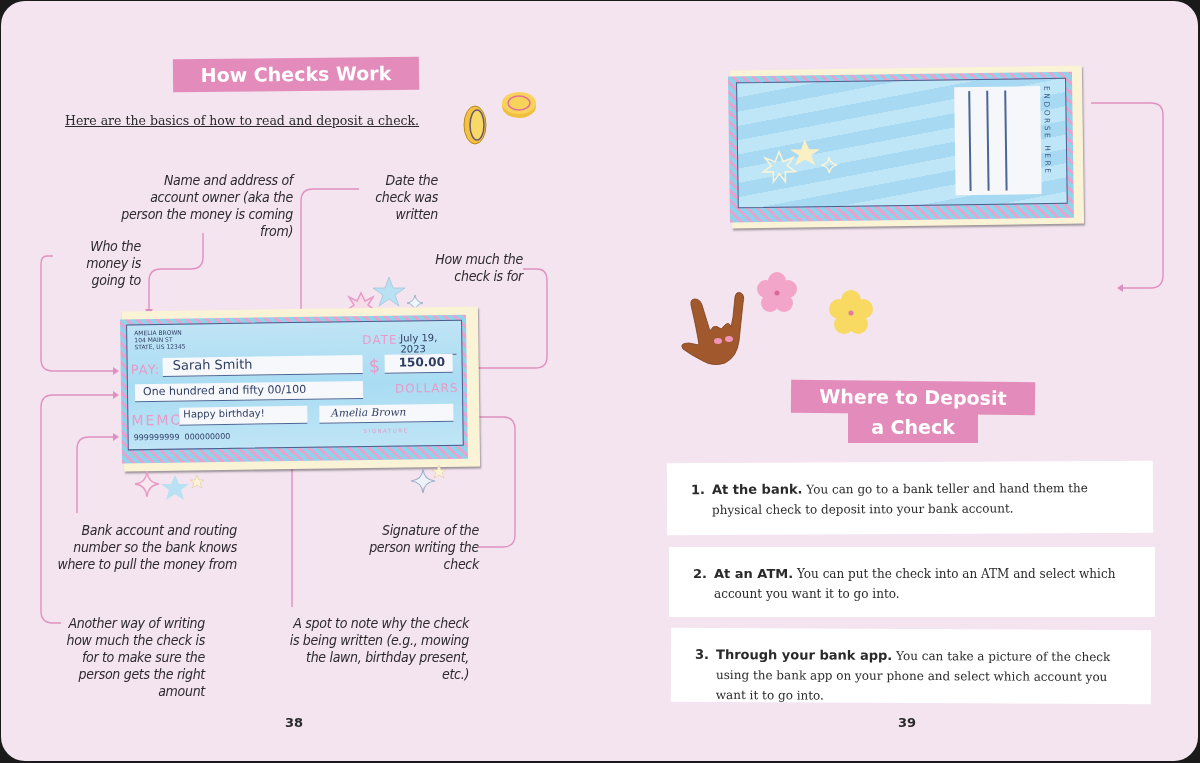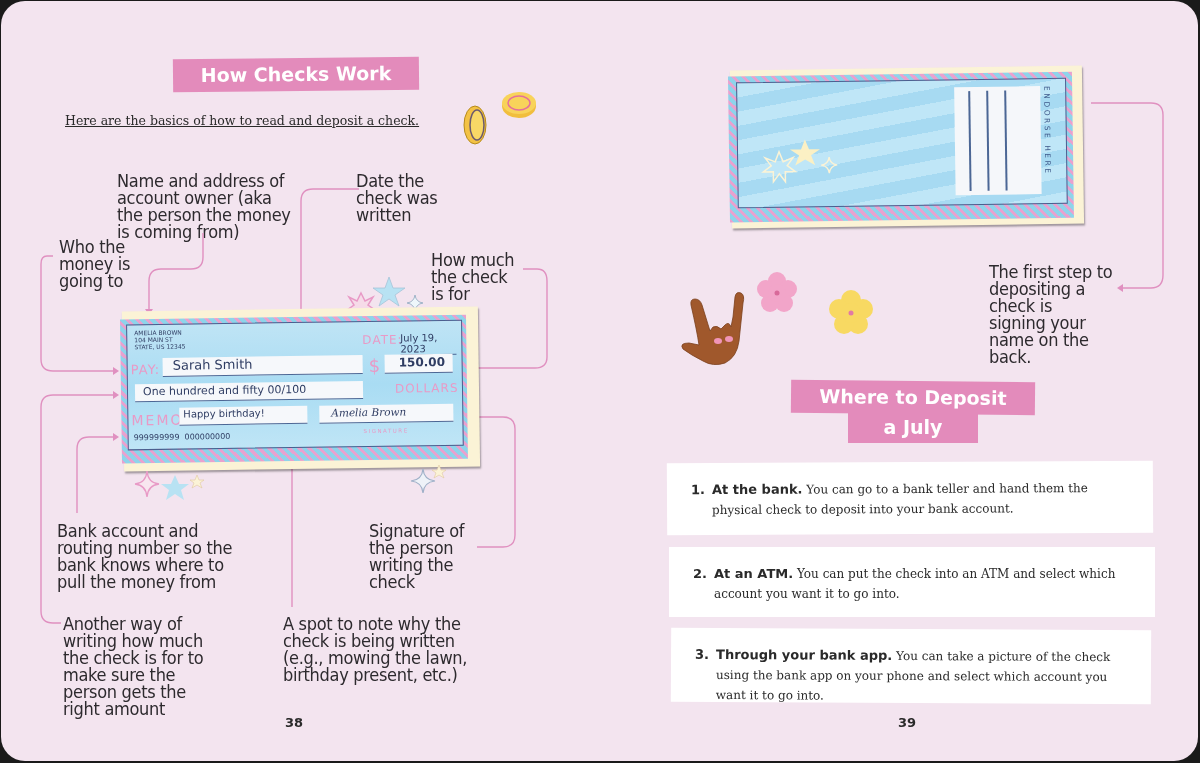--- a/index.html
+++ b/index.html
@@ -1,19 +1,19 @@
 <!DOCTYPE html>
 <html><head>
 <meta charset="utf-8">
 <style>
   html,body{margin:0;padding:0;}
   body{width:1200px;height:763px;background:#1a1a1a;position:relative;overflow:hidden;font-family:"DejaVu Serif",serif;}
   .spread{position:absolute;left:1px;top:1px;width:1197px;height:760px;background:#f3e4ef;border-radius:24px;}
   .abs{position:absolute;}
-  .hand{font-family:"DejaVu Sans",sans-serif;font-size:18px;color:#2d2a2e;text-align:left;line-height:17px;letter-spacing:-0.3px;font-stretch:condensed;}
+  .hand{font-family:"DejaVu Sans",sans-serif;font-size:14px;color:#2d2a2e;text-align:right;line-height:17px;letter-spacing:-0.3px;font-stretch:condensed;font-style:italic;}
   .title-box{position:absolute;background:#e38bbb;color:#fff;font-family:"DejaVu Sans",sans-serif;font-weight:bold;text-align:center;}
   .intro{font-family:"DejaVu Serif",serif;font-size:12.5px;color:#2a2a2a;}
   .pagenum{font-family:"DejaVu Sans",sans-serif;font-weight:bold;font-size:13px;color:#2a2a2a;}
   .check-wrap{position:absolute;}
   .check-paper{position:absolute;background:#fbf3d6;box-shadow:1px 2px 2px rgba(0,0,0,0.35);}
   .check-border{position:absolute;background:repeating-linear-gradient(45deg,#e7a2cf 0 3px,#8fd3ea 3px 7px);}
   .check-face{position:absolute;background:linear-gradient(180deg,#bfe4f5 0%,#a9dcf3 50%,#bfe5f6 100%);border:1px solid #4c5f8f;}
   .field{position:absolute;background:#f6f8fb;border-bottom:1.5px solid #4c6795;}
   .chk-label{position:absolute;font-family:"DejaVu Sans",sans-serif;color:#e89ac6;letter-spacing:1px;}
   .chk-val{position:absolute;font-family:"DejaVu Sans",sans-serif;color:#2f3d63;}
@@ -154,21 +154,20 @@
       <polygon points="48,2 52,12 63,12 54,18 58,28 48,22 38,28 42,18 33,12 44,12" fill="#fbf0c4"></polygon>
       <path d="M72 20 Q73 27 80 28 Q73 29 72 36 Q71 29 64 28 Q71 27 72 20Z" fill="none" stroke="#fbf3d6" stroke-width="1.3"></path>
     </svg>
   </div>
 
   <svg style="left:0;top:0;" width="1200" height="760">
     <path d="M1090 102 L1150 102 Q1162 102 1162 114 L1162 274 Q1162 287 1150 287 L1122 287" fill="none" stroke="#e090c0" stroke-width="1.4"></path>
     <polygon points="1122,283 1122,291 1116,287" fill="#e090c0"></polygon>
   </svg>
 
-  <div class="abs hand" style="left:988px;top:262px;width:124px;">The first step to depositing a check is signing your name on the back.</div>
 
   <svg style="left:672px;top:290px;" width="80" height="80">
     <path d="M10 58 Q6 52 16 52 L26 54 Q24 40 18 14 Q17 8 22 8 Q27 8 29 14 L37 40 L40 36 Q44 34 48 38 L52 34 Q56 30 58 36 L60 26 L62 6 Q63 0 68 2 Q72 4 70 12 L66 50 Q64 66 52 72 Q40 76 30 70 Q18 64 10 58Z" fill="#a0582c" stroke="#7a3f1c" stroke-width="0.8"></path>
     <ellipse cx="45" cy="50" rx="4" ry="3" fill="#f095b8"></ellipse>
     <ellipse cx="56" cy="48" rx="4" ry="3" fill="#f095b8"></ellipse>
   </svg>
 
   <svg style="left:754px;top:270px;" width="44" height="44">
     <g fill="#f2a5c9">
       <circle cx="22" cy="10" r="9"></circle>
@@ -189,21 +188,21 @@
         <circle cx="12" cy="20" r="10"></circle>
         <circle cx="24" cy="24" r="10"></circle>
     </g>
     <circle cx="24" cy="24" r="2.5" fill="#e27aa5"></circle>
   </svg>
 
   <div class="title-box" style="left:790px;top:380px;width:244px;height:33px;line-height:33px;font-size:19px;transform:rotate(0.6deg);">
     <span>Where to Deposit</span>
   </div>
   <div class="title-box" style="left:847px;top:411px;width:130px;height:31px;line-height:31px;font-size:19px;">
-    <span>a July</span>
+    <span>a Check</span>
   </div>
 
   <div class="card" style="left:666px;top:461px;width:486px;height:72px;transform:rotate(-0.3deg);">
     <span class="num">1.</span>
     <div class="txt"><b>At the bank.</b> <span>You can go to a bank teller and hand them the physical check to deposit into your bank account.</span></div>
   </div>
   <div class="card" style="left:668px;top:546px;width:486px;height:70px;">
     <span class="num">2.</span>
     <div class="txt"><b>At an ATM.</b> <span>You can put the check into an ATM and select which account you want it to go into.</span></div>
   </div>

